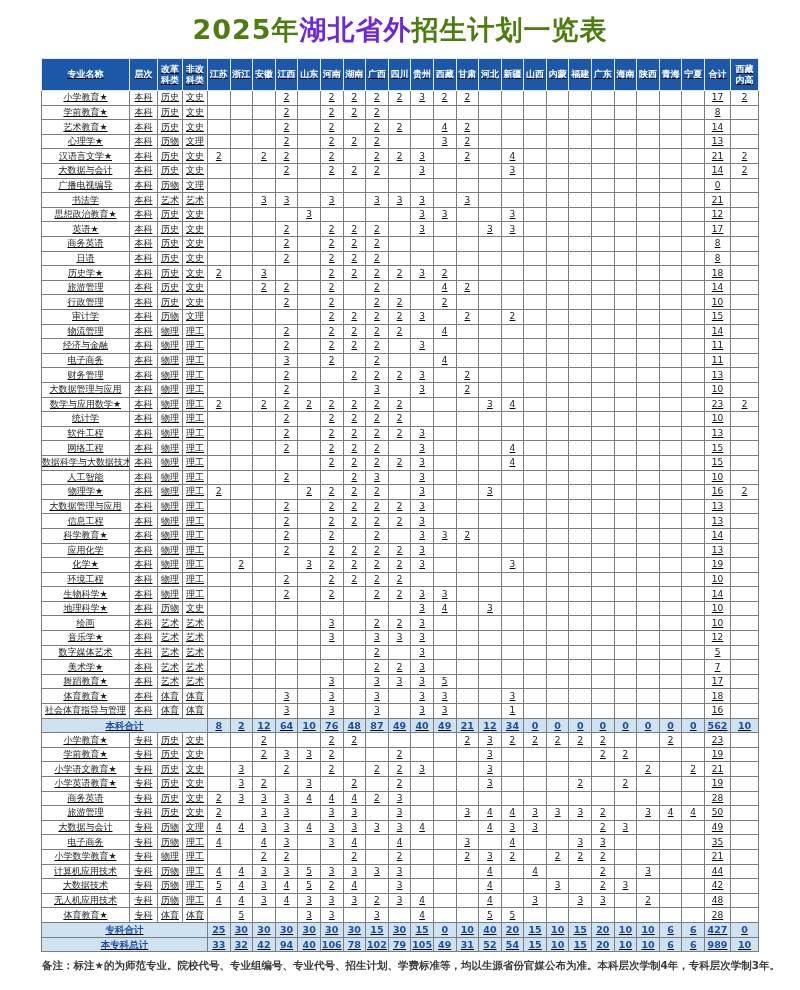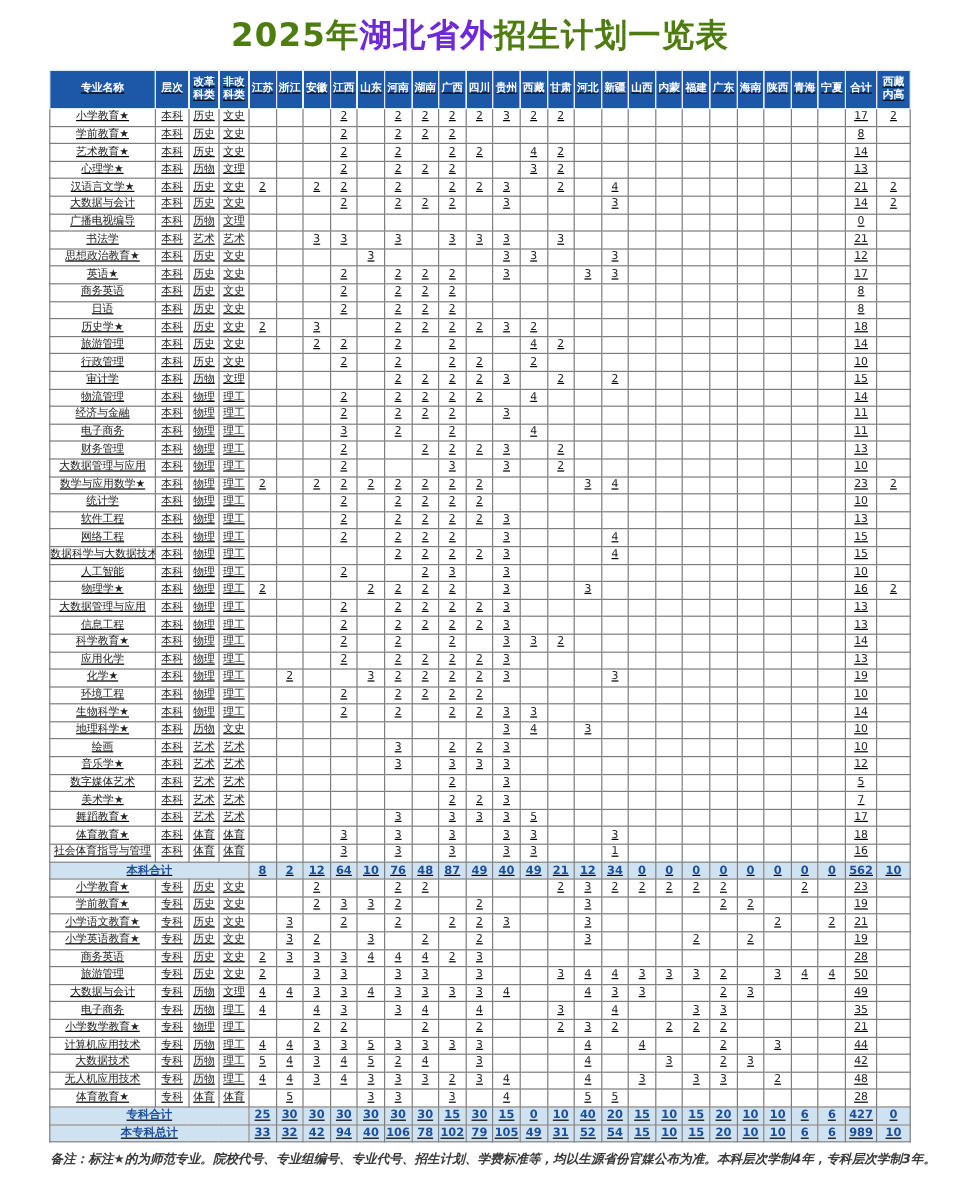--- a/index.html
+++ b/index.html
@@ -37,21 +37,21 @@
     white-space:nowrap;overflow:hidden;
   }
   tr.total-row td{
     background:#cfe2f2;color:#1b4f9c;
     font-weight:bold;font-size:9.5px;
   }
   td.name-cell{font-size:9px;}
   .note{
     width:716px;margin:7px auto 0 auto;
     font-size:10.5px;color:#3a3a3a;font-weight:bold;
-    white-space:nowrap;letter-spacing:0;font-style:italic;
+    white-space:nowrap;letter-spacing:0;
   }
 </style>
 </head>
 <body>
 
 <div class="title">
   <span class="t-blue">2025年</span><span class="t-orange">湖北省外</span><span class="t-blue">招生计划一览表</span>
 </div>
 
 <table class="plan">

